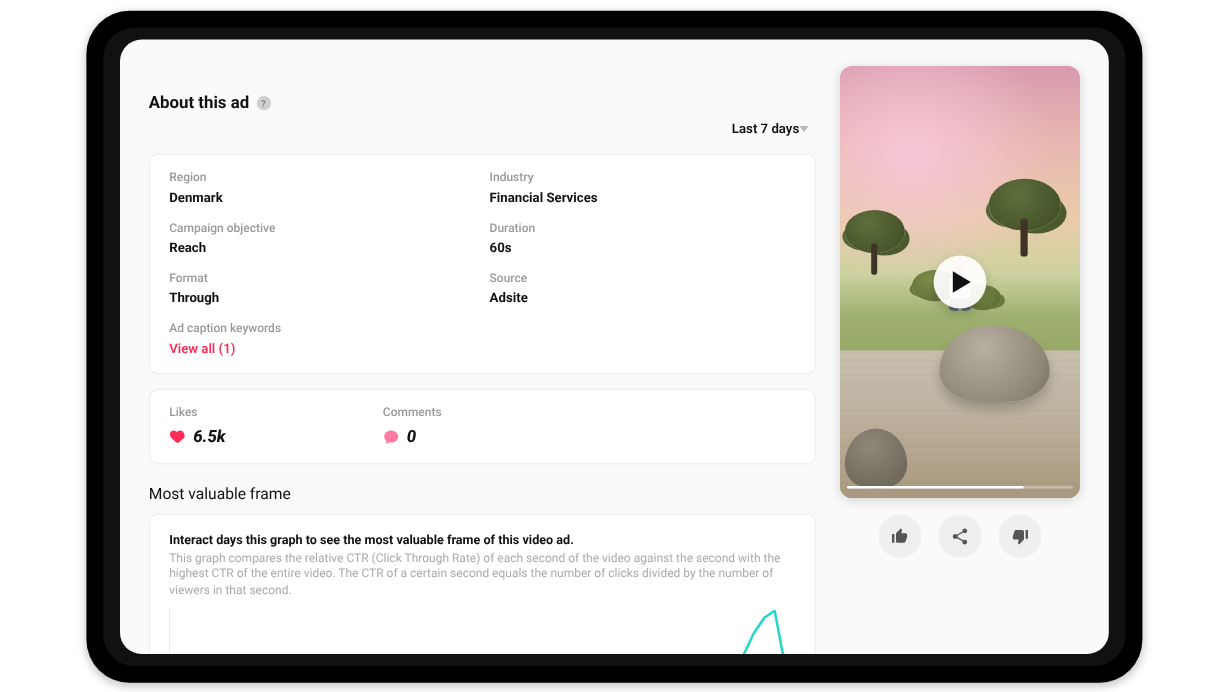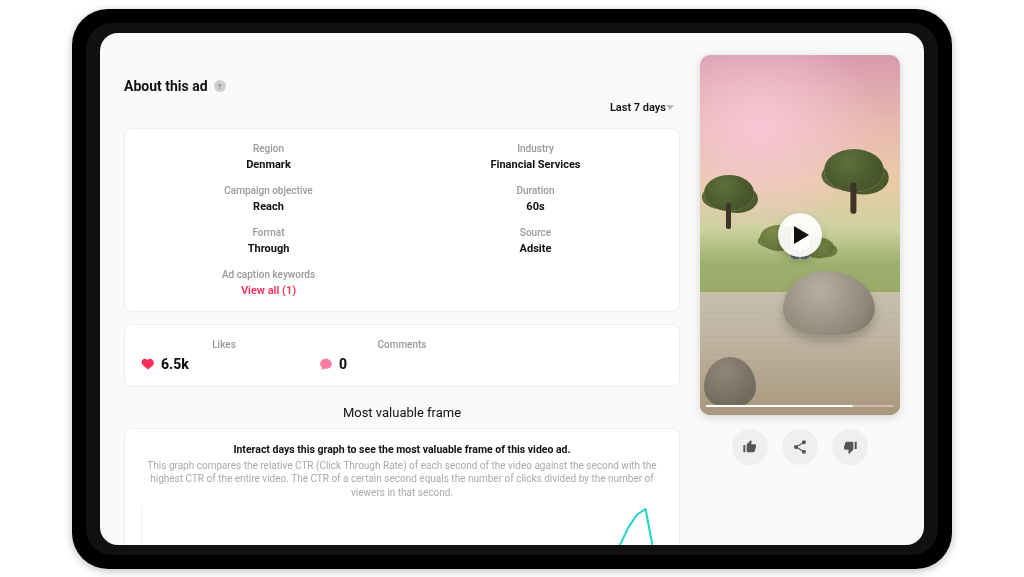--- a/index.html
+++ b/index.html
@@ -1,35 +1,35 @@
 <!DOCTYPE html>
 <html><head>
   <meta charset="utf-8">
   <style>
     * { margin:0; padding:0; box-sizing:border-box; font-family: -apple-system, BlinkMacSystemFont, "Segoe UI", Roboto, Helvetica, Arial, sans-serif; }
     body { background:#fff; display:flex; align-items:center; justify-content:center; height:577px; width:1024px; overflow:hidden; }
     .ipad-frame { width:880px; height:560px; border-radius:36px; background:#000; padding:14px; box-shadow:0 2px 8px rgba(0,0,0,.25); position:relative; }
     .ipad-bezel { width:100%; height:100%; background:#111; border-radius:26px; padding:10px 14px; }
-    .ipad-screen { width:100%; height:100%; background:#fafafa; border-radius:18px; overflow:hidden; display:flex; padding:22px 24px 8px 24px; gap:20px; position:relative;text-align:center; }
+    .ipad-screen { width:100%; height:100%; background:#fafafa; border-radius:18px; overflow:hidden; display:flex; padding:22px 24px 8px 24px; gap:20px; position:relative; }
     
     .left { flex:1; min-width:0; display:flex; flex-direction:column; }
     .head-row { display:flex; align-items:center; justify-content:space-between; margin-bottom:10px; }
     .title-wrap { display:flex; align-items:center; gap:6px; }
     .title { font-size:14px; font-weight:700; color:#111; }
     .info-circ { width:12px; height:12px; border-radius:50%; background:#d0d0d0; display:flex; align-items:center; justify-content:center; font-size:8px; color:#888; font-weight:700; }
     .range-pick { display:flex; align-items:center; gap:0; font-size:11px; color:#111; font-weight:600; cursor:pointer; padding:4px 6px; border-radius:6px;margin-top:42px; }
     .chev { width:0; height:0; border-left:4px solid transparent; border-right:4px solid transparent; border-top:5px solid #bbb; }
     .card { background:#fff; border:1px solid #eee; border-radius:8px; padding:14px 16px; margin-bottom:12px; }
     .meta-grid { display:grid; grid-template-columns:repeat(2,1fr); row-gap:14px; column-gap:12px; }
     .meta-label { font-size:10px; color:#999; font-weight:500; margin-bottom:4px; }
     .meta-value { font-size:11px; color:#111; font-weight:700; }
     .link-view { font-size:11px; color:#ff2d55; font-weight:600; cursor:pointer; }
     .engage-card { background:#fff; border:1px solid #eee; border-radius:8px; padding:14px 16px; margin-bottom:14px; display:grid; grid-template-columns:repeat(3,1fr); gap:12px; }
     .eng-label { font-size:10px; color:#999; font-weight:500; margin-bottom:6px; }
-    .eng-row { display:flex; align-items:center; gap:6px; }
+    .eng-row { display:flex; align-items:center; gap:6px;font-style:italic; }
     .eng-val { font-size:14px; font-weight:800; color:#111; }
     .ico { width:14px; height:14px; display:inline-flex; align-items:center; justify-content:center; }
     .sec-title { font-size:13px; font-weight:400; color:#111; margin:4px 0 8px 0; }
     .chart-card { background:#fff; border:1px solid #eee; border-radius:8px; padding:14px 16px; }
     .instr-bold { font-size:10.5px; font-weight:700; color:#111; margin-bottom:3px; }
     .instr-sub { font-size:10px; color:#aaa; line-height:1.35; margin-bottom:8px; }
     .chart-wrap { position:relative; }
     svg.chart { width:100%; height:120px; display:block; }
     .x-ticks { display:flex; justify-content:space-between; font-size:9px; color:#999; margin-top:4px; }
     

